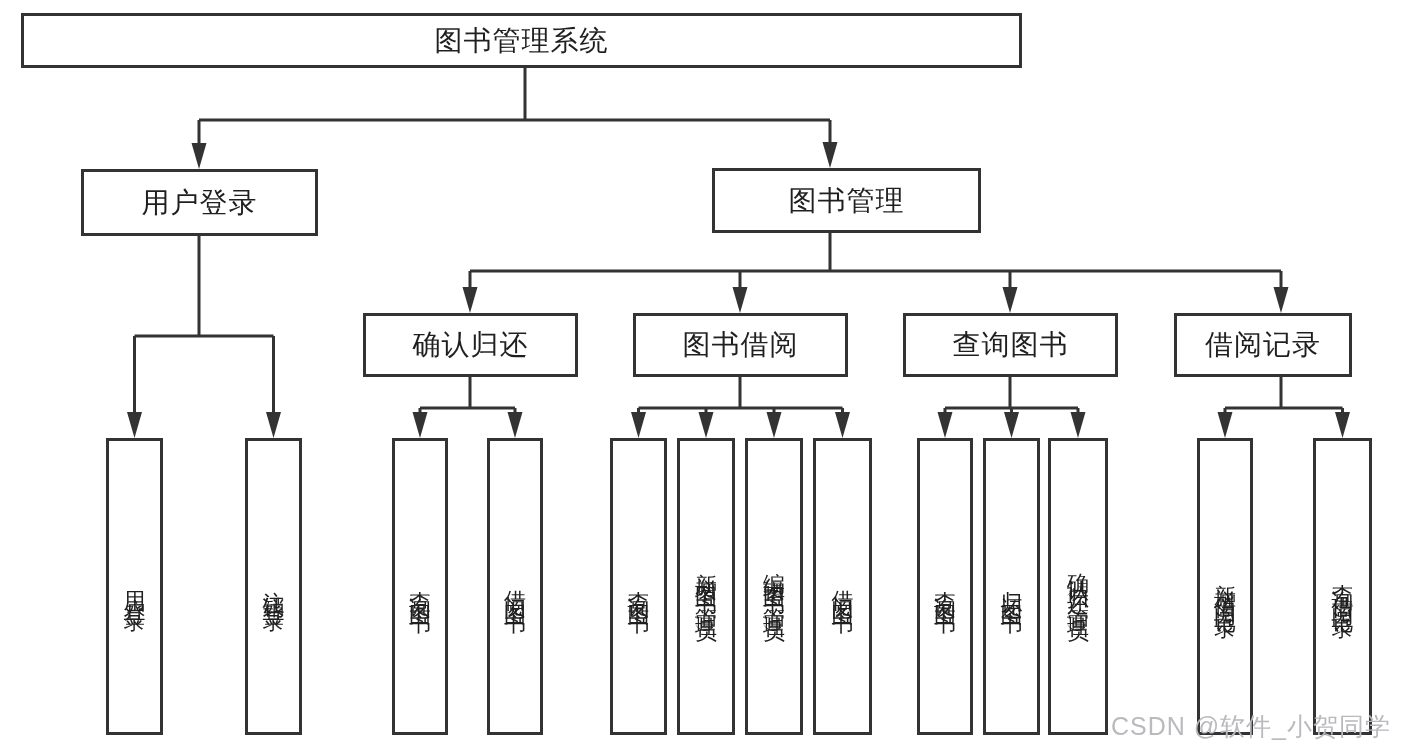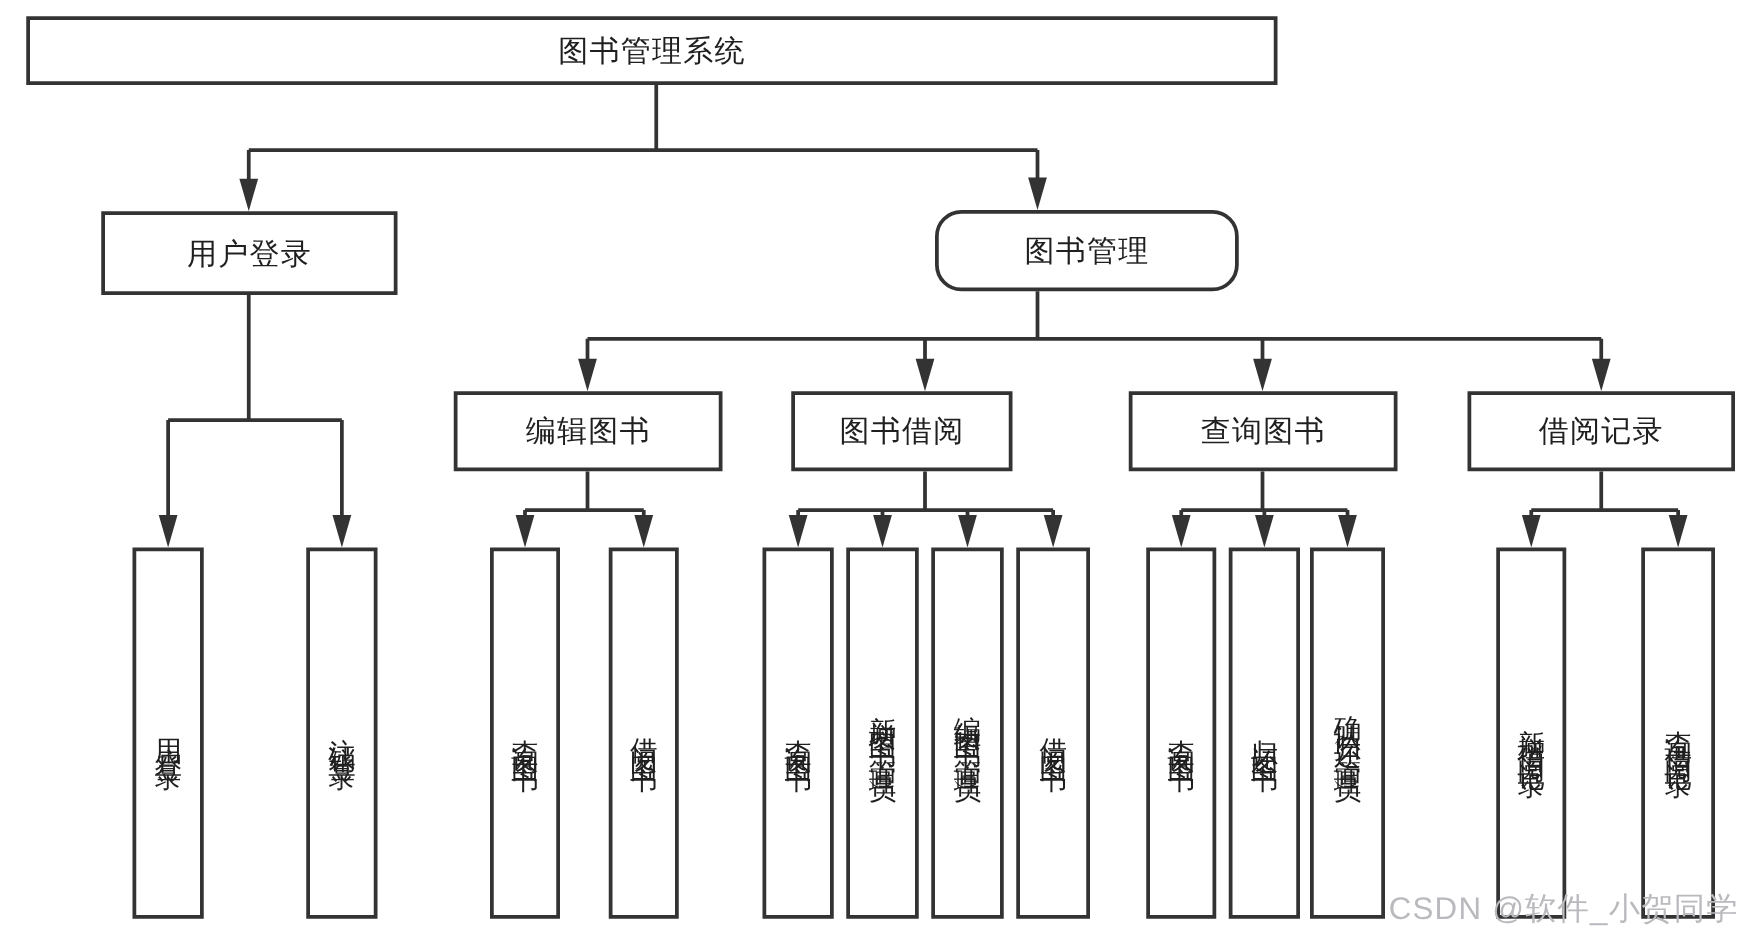--- a/index.html
+++ b/index.html
@@ -21,21 +21,21 @@
   .hbox {
     position: absolute;
     box-sizing: border-box;
     border: 3px solid #333333;
     background: #ffffff;
     display: flex;
     align-items: center;
     justify-content: center;
   }
   .hbox .lbl {
-    font-size: 24px;
+    font-size: 28px;
     color: #1f1f1f;
     letter-spacing: 1px;
     white-space: nowrap;
   }
   .vbox {
     position: absolute;
     box-sizing: border-box;
     border: 3px solid #333333;
     background: #ffffff;
     display: flex;
@@ -125,34 +125,34 @@
     </g>
   </svg>
 
   <div class="hbox" style="left:21px; top:13px; width:1001px; height:55px;">
     <span class="lbl">图书管理系统</span>
   </div>
 
   <div class="hbox" style="left:81px; top:169px; width:237px; height:67px;">
     <span class="lbl">用户登录</span>
   </div>
-  <div class="hbox" style="left:748px; top:168px; width:243px; height:65px;border-radius:21px;">
+  <div class="hbox" style="left:712px; top:168px; width:269px; height:65px;">
     <span class="lbl">图书管理</span>
   </div>
 
   <div class="hbox" style="left:363px; top:313px; width:215px; height:64px;">
-    <span class="lbl">编辑图书</span>
-  </div>
-  <div class="hbox" style="left:633px; top:313px; width:177px; height:64px;">
+    <span class="lbl">确认归还</span>
+  </div>
+  <div class="hbox" style="left:633px; top:313px; width:215px; height:64px;">
     <span class="lbl">图书借阅</span>
   </div>
   <div class="hbox" style="left:903px; top:313px; width:215px; height:64px;">
     <span class="lbl">查询图书</span>
   </div>
-  <div class="hbox" style="left:1174px; top:313px; width:214px; height:64px;">
+  <div class="hbox" style="left:1174px; top:313px; width:178px; height:64px;">
     <span class="lbl">借阅记录</span>
   </div>
 
   <div class="vbox" style="left:106px; width:57px;">
     <span class="lbl">用户登录</span>
   </div>
   <div class="vbox" style="left:245px; width:57px;">
     <span class="lbl">注销登录</span>
   </div>
 

